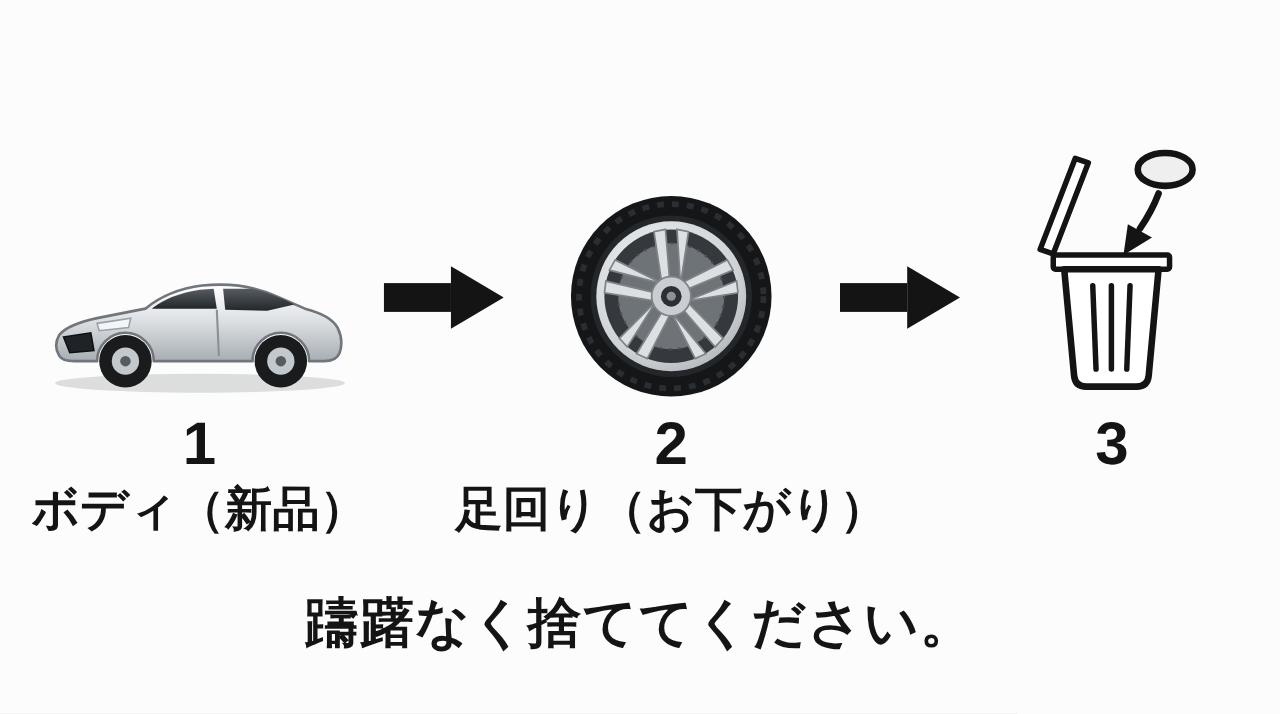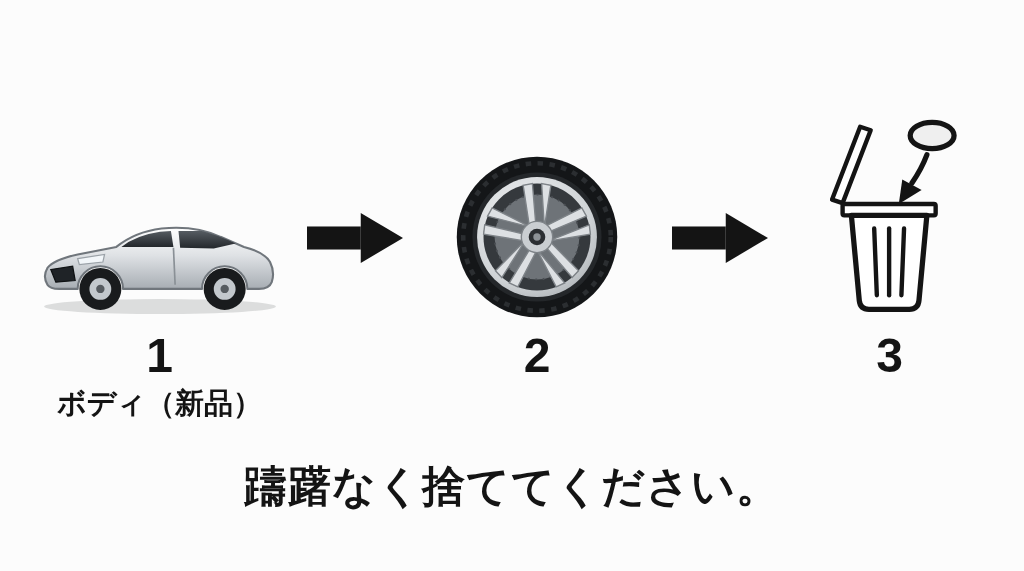--- a/index.html
+++ b/index.html
@@ -45,35 +45,34 @@
   }
   .number {
     margin-top: 12px;
     font-size: 48px;
     line-height: 1;
     font-weight: 900;
     color: #141414;
   }
   .label {
     margin-top: 8px;
-    font-size: 29px;
+    font-size: 38px;
     line-height: 1.1;
     font-weight: 800;
     color: #141414;
     white-space: nowrap;
   }
   .caption {
     margin-top: 46px;
     text-align: center;
     font-size: 43px;
     line-height: 1.1;
     font-weight: 900;
     color: #141414;
     letter-spacing: 1px;
-    font-family: Liberation Mono, monospace;
   }
 </style>
 </head>
 <body>
 
 <div class="canvas">
 
   <div class="flow">
 
     <div class="step car">
@@ -142,20 +141,21 @@
             <use href="#sp" transform="rotate(144 90 90)"></use>
             <use href="#sp" transform="rotate(216 90 90)"></use>
             <use href="#sp" transform="rotate(288 90 90)"></use>
           </g>
           <circle cx="90" cy="90" r="17" fill="#caced2" stroke="#7e8388" stroke-width="1.5"></circle>
           <circle cx="90" cy="90" r="9" fill="#2c2f33"></circle>
           <circle cx="90" cy="90" r="4" fill="#8d9297"></circle>
         </svg>
       </div>
       <div class="number">2</div>
+      <div class="label">足回り（お下がり）</div>
     </div>
 
     <div class="arrow-box">
       <svg viewBox="0 0 100 58" width="96" height="56" aria-hidden="true">
         <rect x="0" y="17" width="56" height="24" fill="#141414"></rect>
         <polygon points="56,3 56,55 100,29" fill="#141414"></polygon>
       </svg>
     </div>
 
     <div class="step trash">

